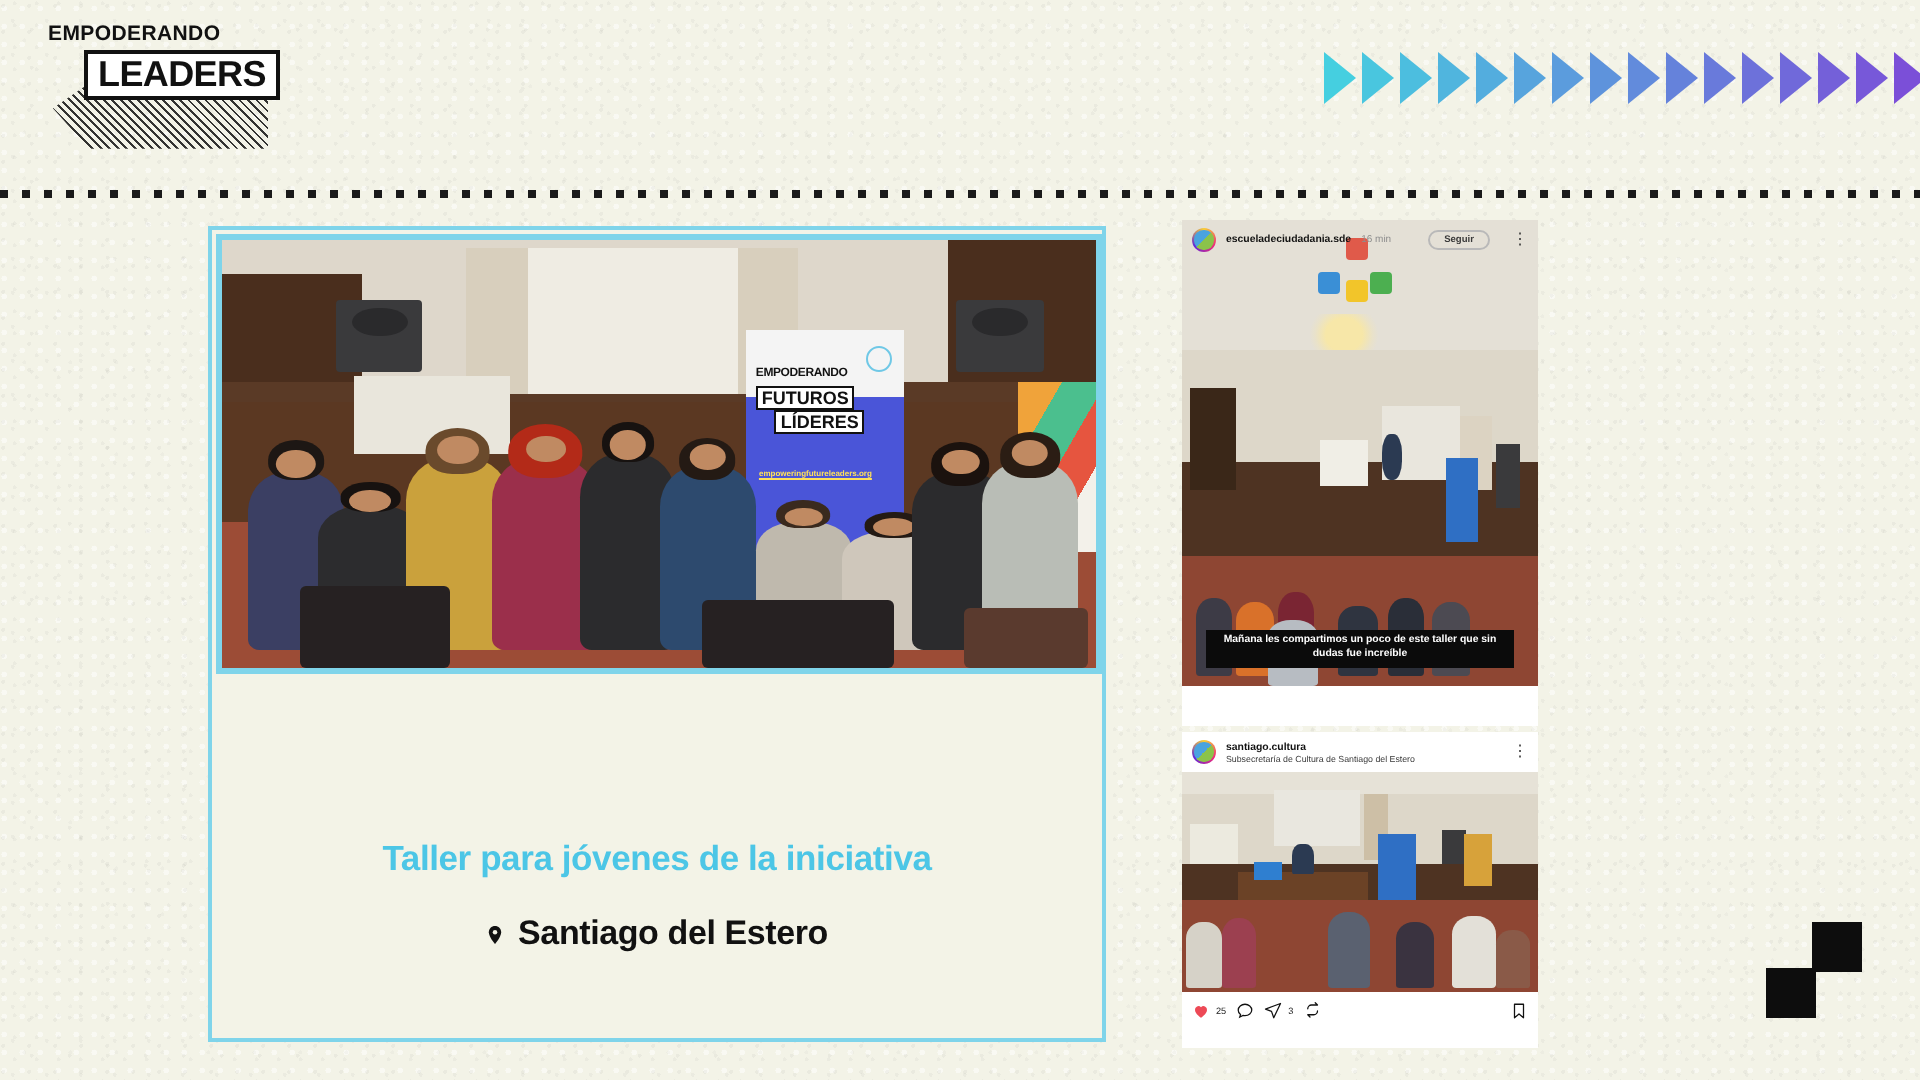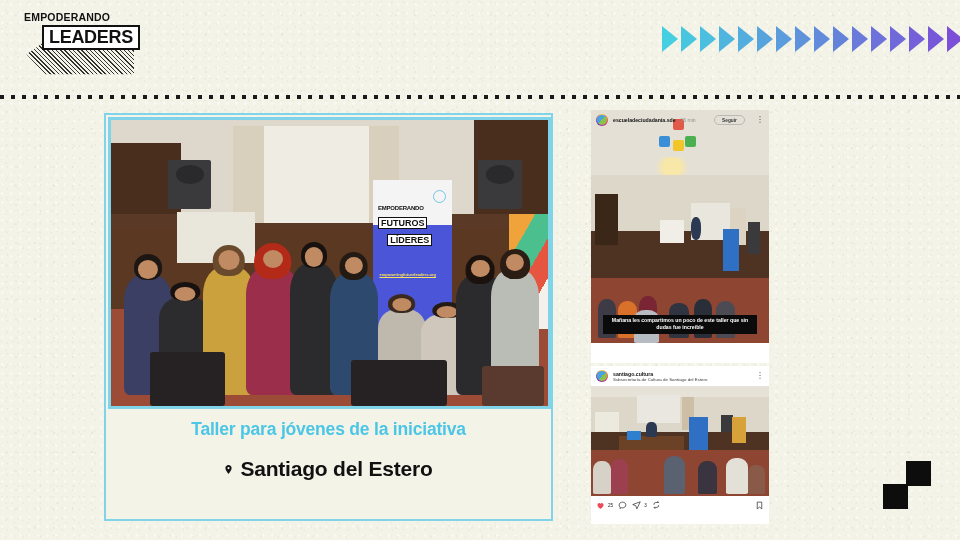--- a/index.html
+++ b/index.html
@@ -76,37 +76,37 @@
 
   
   .card {
     position: absolute; left: 104px; top: 113px;
     width: 449px; height: 408px;
     background: #f3f3e7;
     border: 2px solid #7fd4ea;
     z-index: 2;
   }
   .card-photo {
-    position: absolute; left: 2px; top: 2px; width: 443px; height: 292px;
+    position: absolute; left: 2px; top: 2px; width: 443px; height: 220px;
     border: 3px solid #7fd4ea;
     overflow: hidden;
     background: #6b4a3a;
   }
   .card-caption {
     position: absolute; left: 0; right: 0; top: 303px; text-align: center;
   }
   .cap-line {
     color: #4cc6e6; font-size: 17.5px; font-weight: 800; line-height: 1.28;
     letter-spacing: -.2px;
   }
   .cap-em { font-style: italic; }
   .loc {
     margin-top: 17px; display: flex; align-items: center; justify-content: center; gap: 7px;
   }
-  .loc-text { color: #111; font-size: 21px; font-weight: 800; letter-spacing: -.2px; }
+  .loc-text { color: #111; font-size: 17px; font-weight: 800; letter-spacing: -.2px; }
 
   
   .scene { position: absolute; inset: 0; }
   .wall-top { position:absolute; left:0; top:0; width:100%; height:36%; background:#ded7cb; }
   .wall-panel { position:absolute; left:0; top:30%; width:100%; height:38%; background:#5c3a26; }
   .floor { position:absolute; left:0; bottom:0; width:100%; height:34%; background:#9c4c36; }
   .screen-w { position:absolute; left:33%; top:2%; width:26%; height:34%; background:#efece3; }
   .curtain { position:absolute; top:2%; width:7%; height:34%; background:#d8cfbd; }
   .spk { position:absolute; width:10%; height:17%; background:#3a3a3c; border-radius:2px; }
   .spk::after{content:"";position:absolute;left:18%;top:10%;width:64%;height:40%;border-radius:50%;background:#2a2a2c;}

